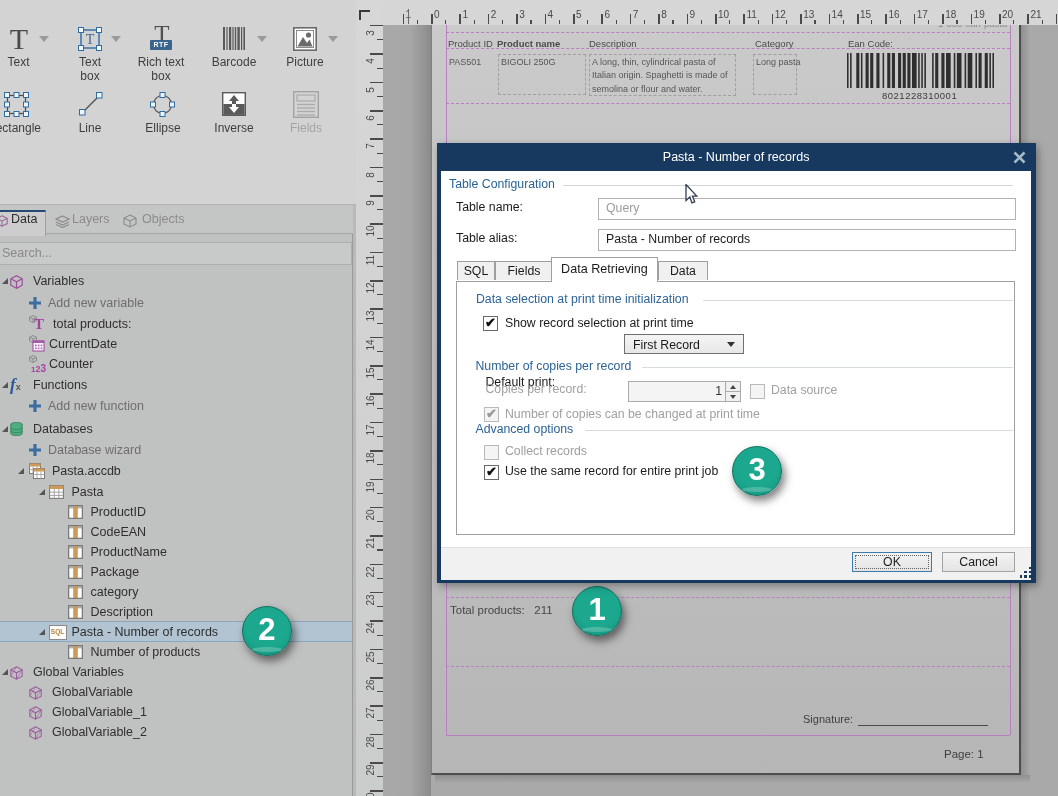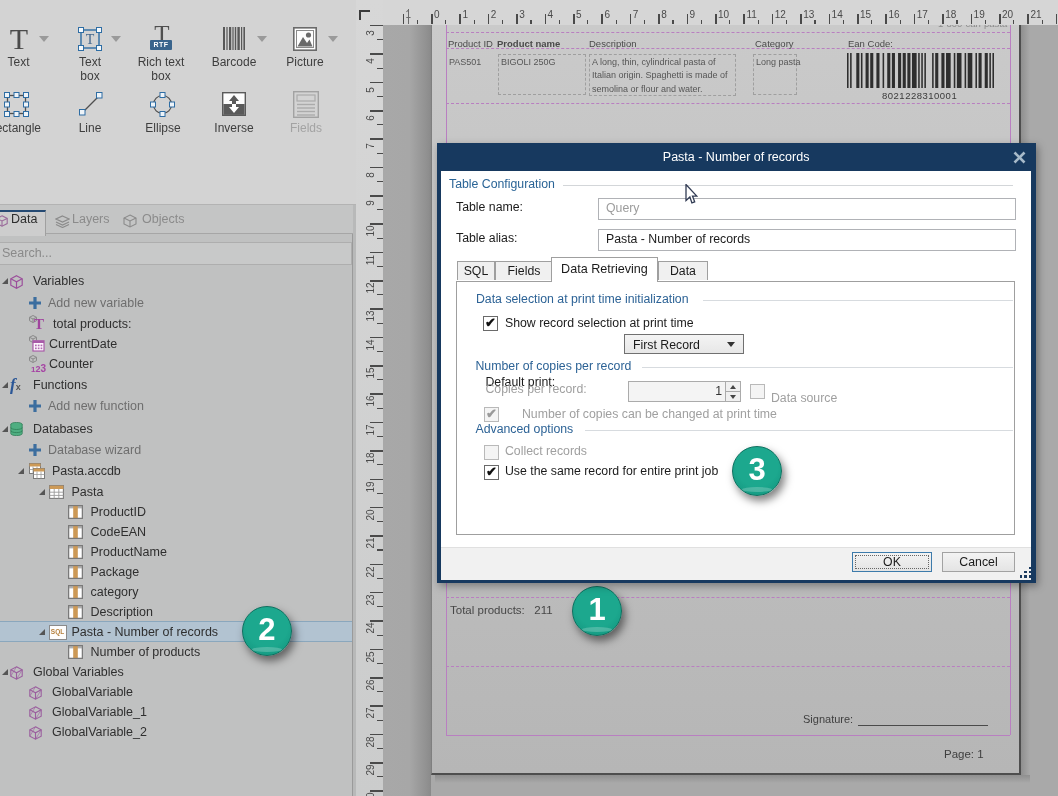--- a/index.html
+++ b/index.html
@@ -661,25 +661,25 @@
       </div>
 <div class="ab" style="left:284px;top:210.7px;width:16px;height:21px;">
 <div style="position:absolute;left:0;top:0;width:16px;height:10.5px;background:#f0f0f0;border:1px solid #ababab;box-sizing:border-box;">
           <div style="position:absolute;left:4px;top:3px;width:0;height:0;border-left:3.5px solid transparent;border-right:3.5px solid transparent;border-bottom:4px solid #444;"></div>
         </div>
 <div style="position:absolute;left:0;top:10.5px;width:16px;height:10.5px;background:#f0f0f0;border:1px solid #ababab;border-top:none;box-sizing:border-box;">
           <div style="position:absolute;left:4px;top:3px;width:0;height:0;border-left:3.5px solid transparent;border-right:3.5px solid transparent;border-top:4px solid #444;"></div>
         </div>
       </div>
 <div class="cb cbd" style="left:309.5px;top:213.2px;"></div>
-<div class="dlabel dgray" style="left:330px;top:212.2px;margin-top:8px;">Data source</div>
+<div class="dlabel dgray" style="left:330px;top:212.2px;">Data source</div>
 <div class="cb cbd" style="left:43px;top:236.7px;">
         <div class="chk" style="color:#9a9a9a;">✔</div>
       </div>
-<div class="dlabel dgray" style="left:81px;top:236.2px;">Number of copies can be changed at print time</div>
+<div class="dlabel dgray" style="left:64px;top:236.2px;">Number of copies can be changed at print time</div>
 <div class="ghead" style="left:34.5px;top:251.7px;">Advanced options</div>
 <div class="gline" style="left:144px;top:259.7px;width:428px;"></div>
 <div class="cb cbd" style="left:43px;top:274.2px;"></div>
 <div class="dlabel dgray" style="left:64px;top:273.7px;">Collect records</div>
 <div class="cb" style="left:43px;top:294.2px;">
         <div class="chk">✔</div>
       </div>
 <div class="dlabel" style="left:64px;top:293.7px;">Use the same record for entire print job</div>
 <div class="ab" style="left:0;top:375.8px;width:590.5px;height:32.2px;background:#f1f1f1;border-top:1px solid #e0e0e0;"></div>
 <div class="ab" style="left:411px;top:381.6px;width:80px;height:20px;background:linear-gradient(#f3f3f3,#e4e4e4);border:1px solid #3d7bab;box-sizing:border-box;">

